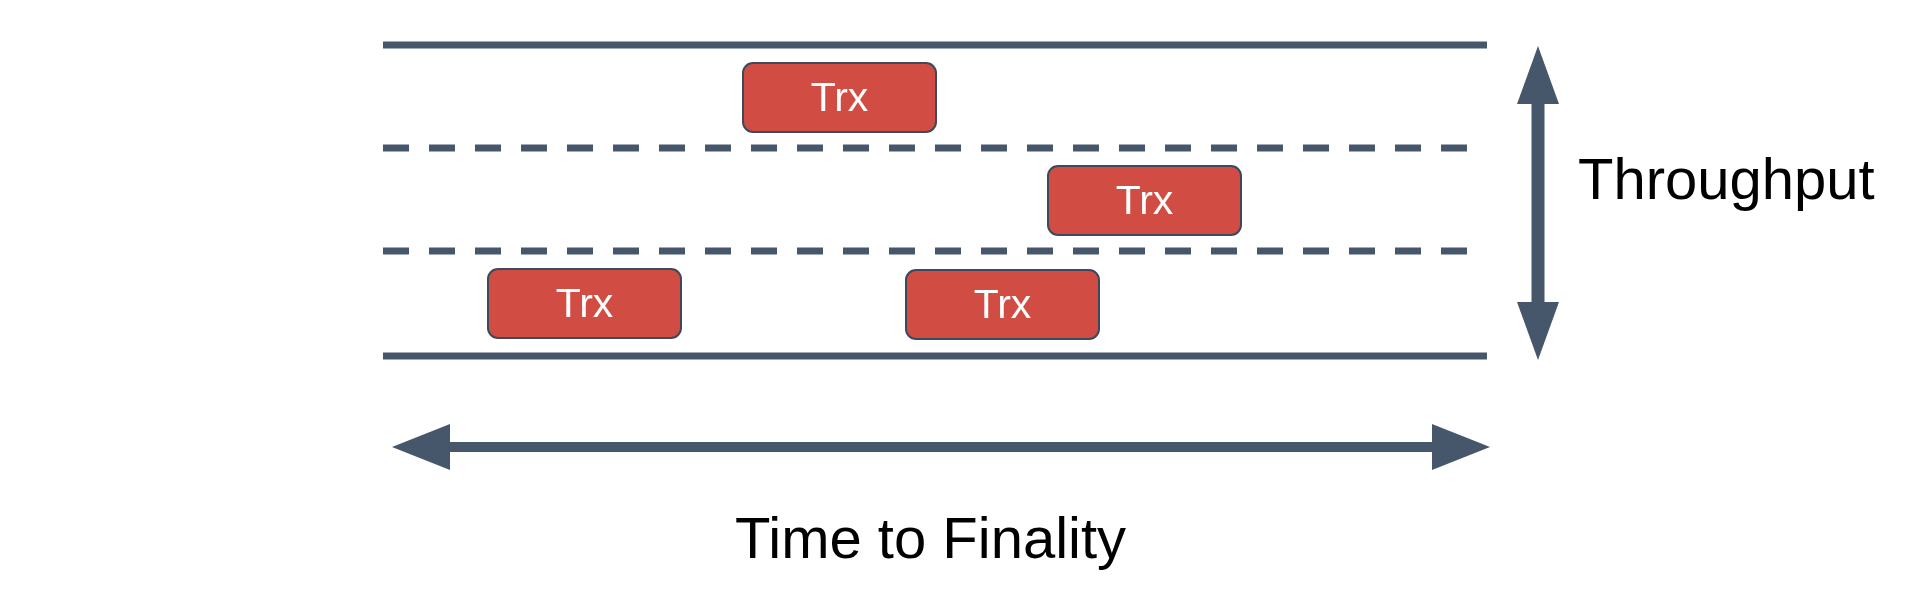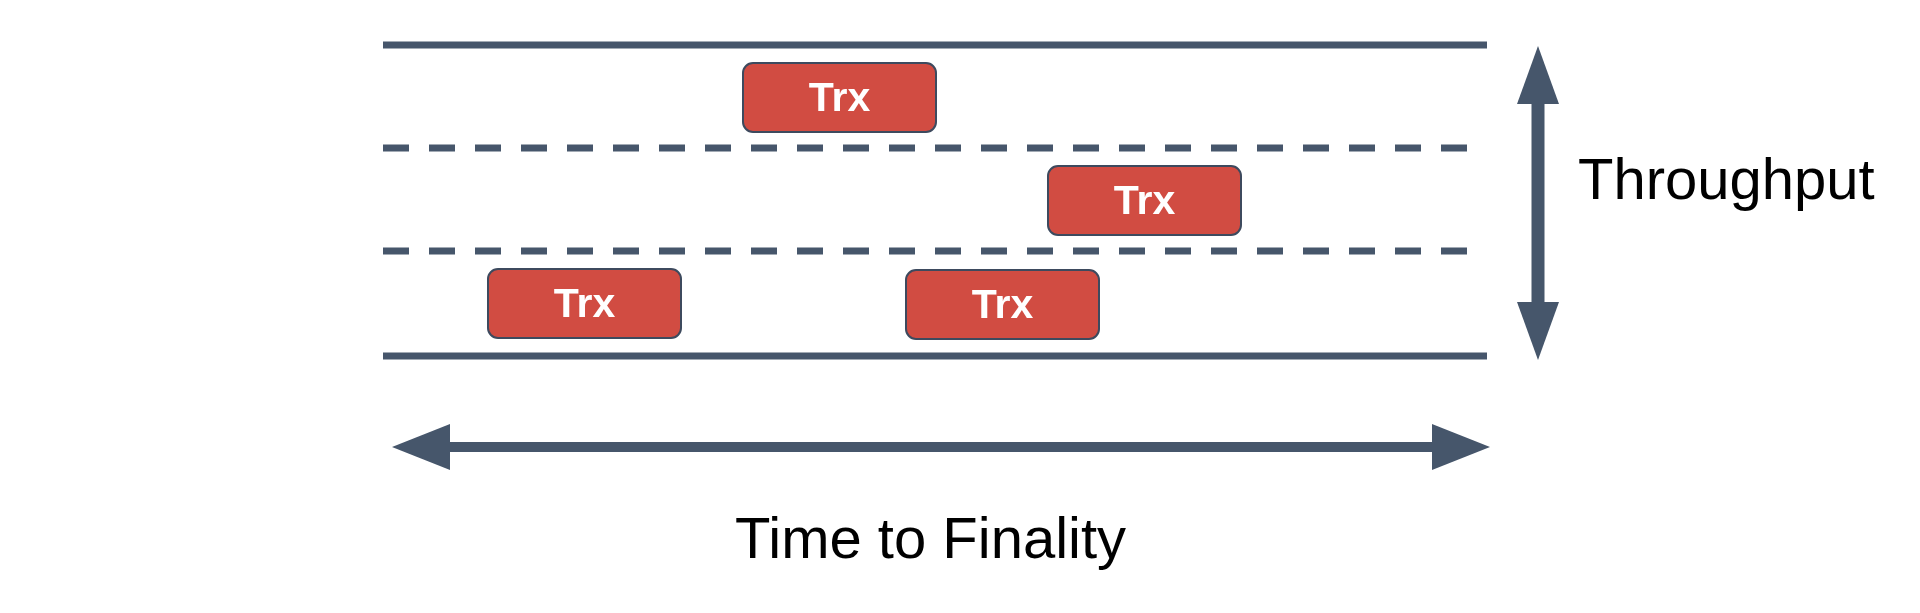--- a/index.html
+++ b/index.html
@@ -56,21 +56,20 @@
     border: 2.5px solid var(--trx_border, #3D4A5E);
     border-radius: 11px;
     display: flex;
     align-items: center;
     justify-content: center;
   }
   .trx-label {
     color: var(--trx_text, #ffffff);
     font-size: 41px;
     line-height: 1;
-    font-weight: bold;
   }
   .axis-label {
     position: absolute;
     color: var(--label_text, #000000);
     font-size: 58px;
     line-height: 1.15;
     white-space: nowrap;
   }
   .label-throughput {
     left: 1578px;

